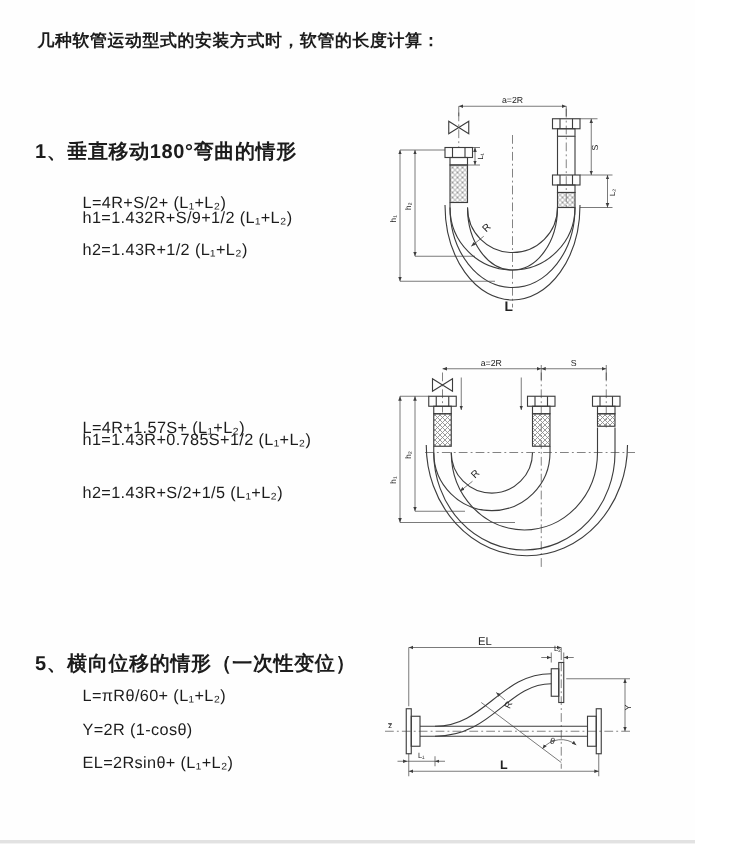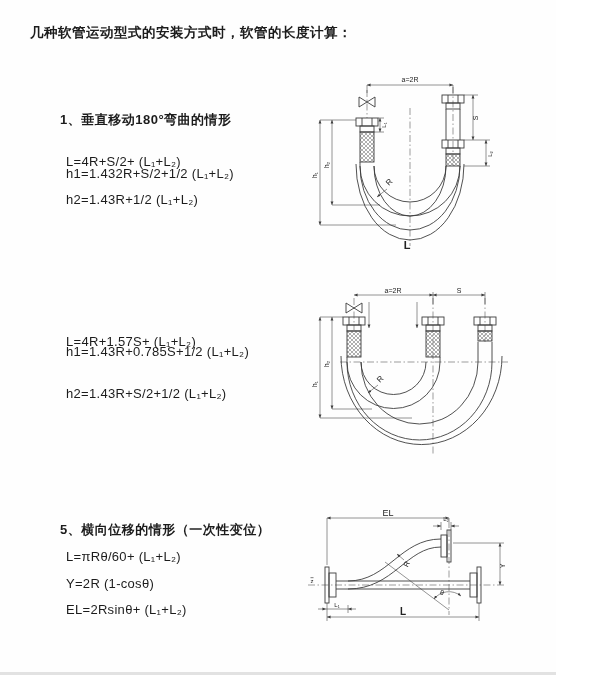--- a/index.html
+++ b/index.html
@@ -2,43 +2,43 @@
 <html><head>
 <meta charset="utf-8">
 <style>
   html,body{margin:0;padding:0;background:#ffffff;}
   #page{
     position:relative;width:556px;height:675px;background:#fefefe;
     font-family:"Liberation Sans","DejaVu Sans",sans-serif;color:#1c1c1c;overflow:hidden;
   }
   #page:after{content:"";position:absolute;left:0;right:0;bottom:0;height:3px;background:#e2e2e2;}
   .title{position:absolute;left:30px;top:24px;font-size:13.5px;font-weight:bold;letter-spacing:.5px;}
-  .heading{position:absolute;left:60px;font-size:13px;font-weight:bold;letter-spacing:.5px;}
+  .heading{position:absolute;left:28px;font-size:16px;font-weight:bold;letter-spacing:.5px;}
   .formula{position:absolute;left:66px;font-size:13px;letter-spacing:.3px;}
   svg{position:absolute;}
   svg text{fill:#222;font-family:"Liberation Sans","DejaVu Sans",sans-serif;}
   .draw{stroke:#3d3d3d;stroke-width:.9;fill:none;}
   .dim{stroke:#3d3d3d;stroke-width:.55;fill:none;}
   .cl{stroke:#5a5a5a;stroke-width:.6;fill:none;stroke-dasharray:7 2.5 1.5 2.5;}
 </style>
 </head>
 <body>
 
 <div id="page">
 
   <div class="title">几种软管运动型式的安装方式时，软管的长度计算：</div>
 
   <div class="heading" style="top:111px">1、垂直移动180°弯曲的情形</div>
   <div class="formula" style="top:154px">L=4R+S/2+ (L₁+L₂)</div>
-  <div class="formula" style="top:166px">h1=1.432R+S/2+1/2 (L₁+L₂)</div>
+  <div class="formula" style="top:166px">h1=1.432R+S/9+1/2 (L₁+L₂)</div>
   <div class="formula" style="top:192px">h2=1.43R+1/2 (L₁+L₂)</div>
 
   <div class="formula" style="top:334px">L=4R+1.57S+ (L₁+L₂)</div>
   <div class="formula" style="top:344px">h1=1.43R+0.785S+1/2 (L₁+L₂)</div>
-  <div class="formula" style="top:386px">h2=1.43R+S/2+1/2 (L₁+L₂)</div>
+  <div class="formula" style="top:386px">h2=1.43R+S/2+1/5 (L₁+L₂)</div>
 
   <div class="heading" style="top:521px">5、横向位移的情形（一次性变位）</div>
   <div class="formula" style="top:549px">L=πRθ/60+ (L₁+L₂)</div>
   <div class="formula" style="top:576px">Y=2R (1-cosθ)</div>
   <div class="formula" style="top:602px">EL=2Rsinθ+ (L₁+L₂)</div>
 
   <svg style="left:310px;top:70px" width="272" height="188" viewBox="0 0 272 188">
     <defs>
       <pattern id="brA" width="4" height="4" patternUnits="userSpaceOnUse">
         <path d="M0,0 l4,4 M4,0 l-4,4" stroke="#8d8d8d" stroke-width="0.7"></path>

